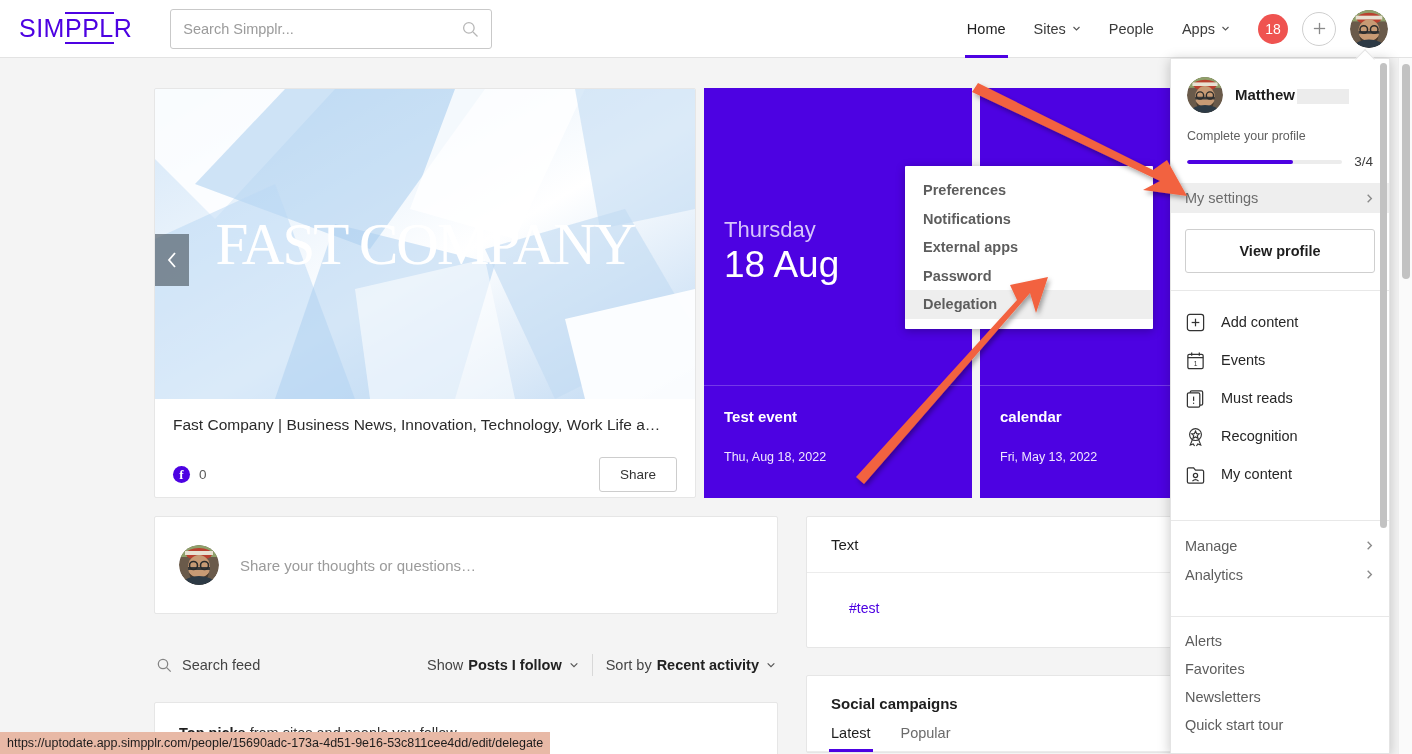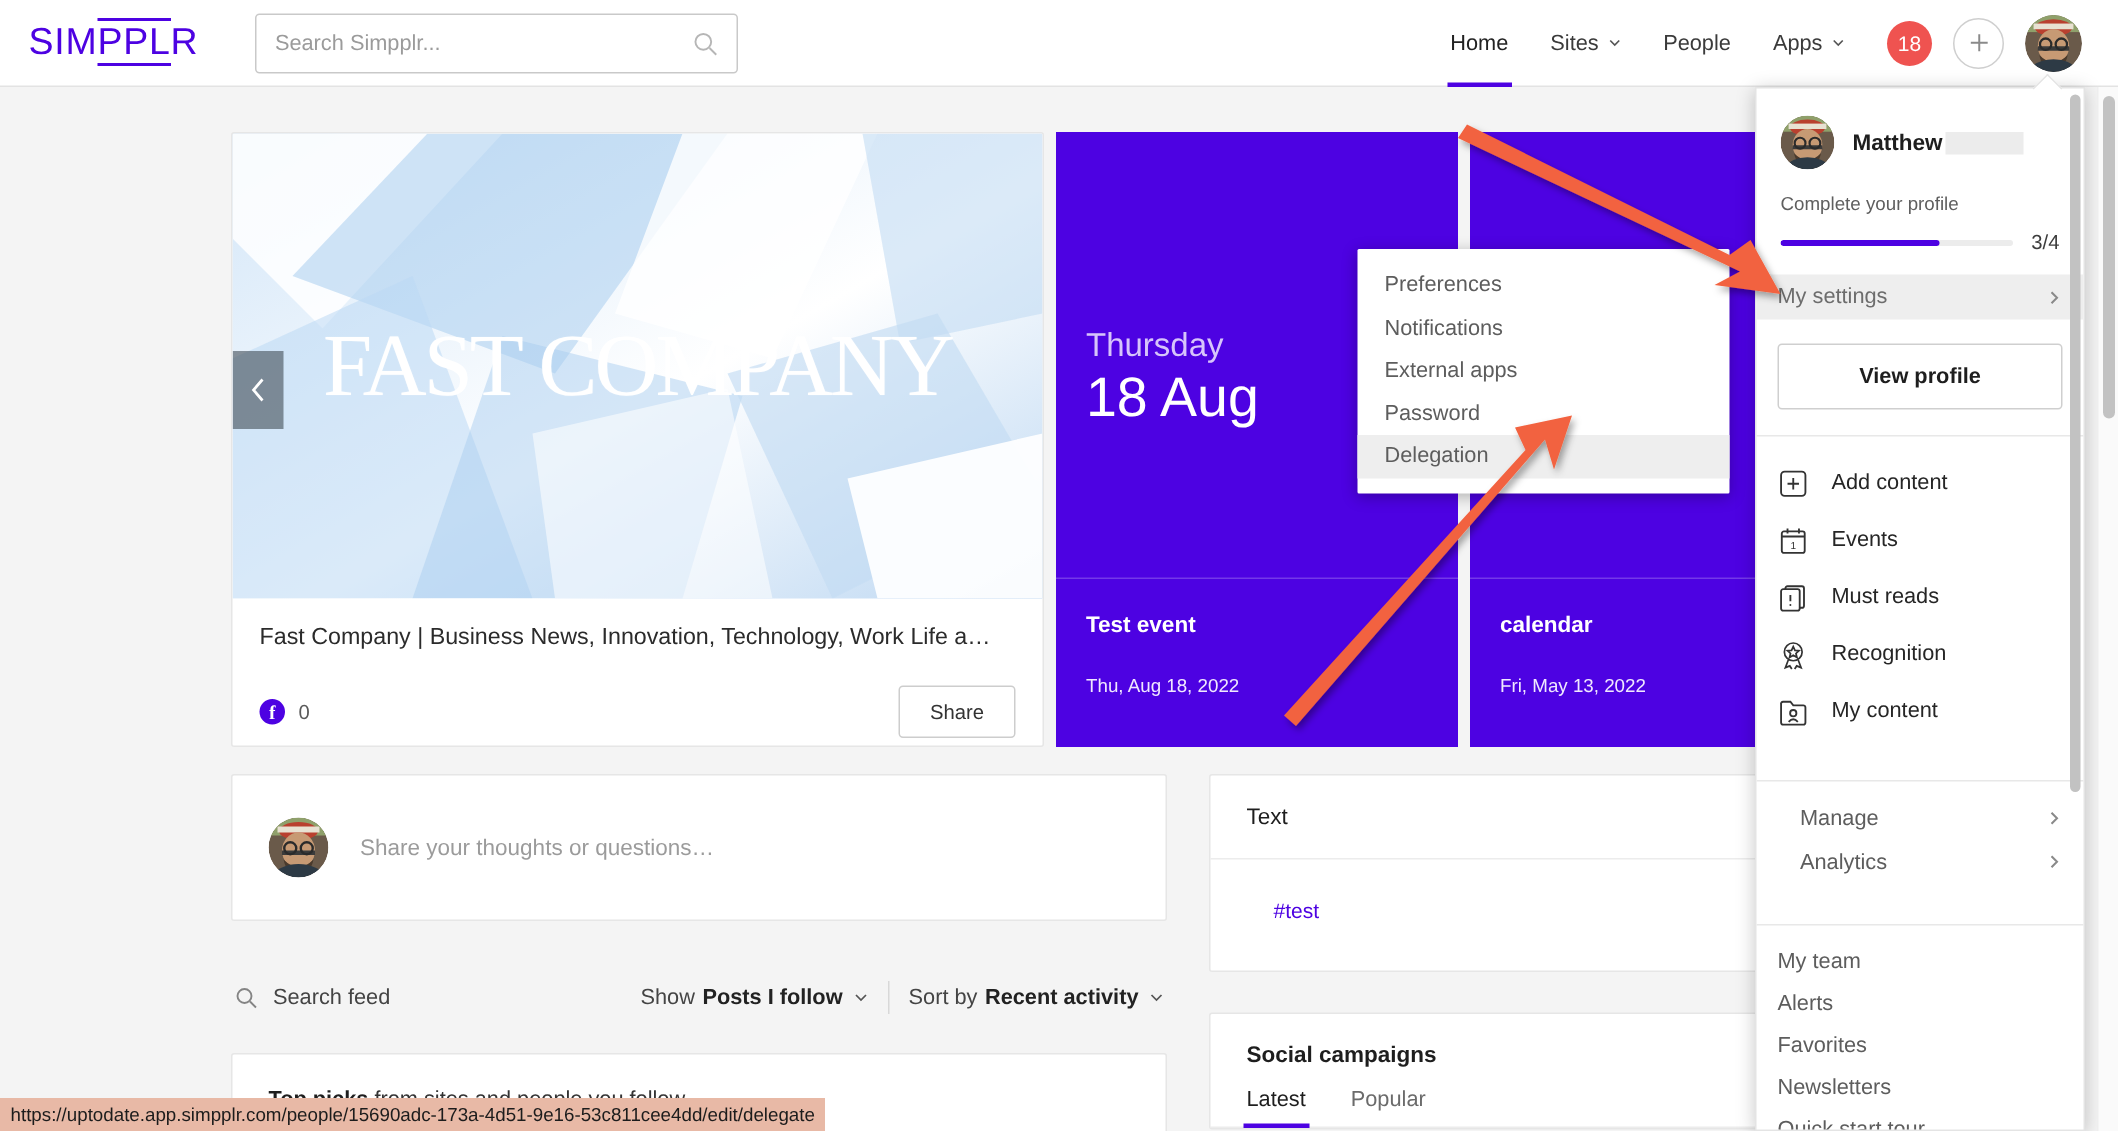--- a/index.html
+++ b/index.html
@@ -156,20 +156,21 @@
   .tab { font-size: 14.5px; color: #6b6b6b; padding: 0 0 10px 0; margin-right: 30px;
          cursor: pointer; position: relative; }
   .tab.active { color: #1e1e1e; font-weight: 400; }
   .tab.active::after { content:""; position:absolute; left:-2px; right:-2px; bottom:-1px; height:3px; background:#4d02e2; }
 
   
   .submenu {
     position: absolute; left: 905px; top: 166px; width: 248px; background: #fff;
     box-shadow: 0 2px 10px rgba(0,0,0,.28); z-index: 60; padding: 10px 0 10px 0;
     border-radius: 1px;
+    font-weight: bold;
   }
   .sub-item {
     height: 28.5px; display: flex; align-items: center; padding: 0 18px;
     font-size: 14.5px; color: #5d5d5d; cursor: pointer;
   }
   .sub-item.hl { background: #eeeeee; }
 
   
   .profmenu {
     position: absolute; right: 22px; top: 58px; width: 220px; height: 696px;
@@ -205,21 +206,21 @@
   .pm-hr { margin-top: 17px; border-top: 1px solid #e8e8e8; }
   .pm-list { padding: 12px 0 10px 0; }
   .pm-li {
     height: 38px; display: flex; align-items: center; padding: 0 14px;
     font-size: 14.5px; color: #262626; cursor: pointer;
   }
   .pm-li .ic { width: 21px; height: 21px; margin-right: 15px; flex: none; }
   .pm-sec { padding: 10px 0 10px 0; }
   .pm-li2 {
     height: 29px; display: flex; align-items: center; padding: 0 14px;
-    font-size: 14.5px; color: #5d5d5d; cursor: pointer; margin-left: 15px;
+    font-size: 14.5px; color: #5d5d5d; cursor: pointer;
   }
   .pm-li2 .chev { margin-left: auto; width: 11px; height: 11px; }
   .pm-sec3 { padding: 10px 0 0 0; }
   .pm-li3 {
     height: 28px; display: flex; align-items: center; padding: 0 14px;
     font-size: 14.5px; color: #5d5d5d; cursor: pointer;
   }
   .pm-sb {
     position: absolute; right: 2px; top: 4px; width: 7px; height: 465px;
     background: #c2c2c2; border-radius: 4px; cursor: pointer;
@@ -578,21 +579,20 @@
           <span>Analytics</span>
           <svg class="chev" viewBox="0 0 12 12" fill="none" stroke="#8a8a8a" stroke-width="1.5">
               <polyline points="4,2 8,6 4,10"></polyline>
             </svg>
         </div>
       </div>
 
       <div class="pm-hr"></div>
 
       <div class="pm-sec3">
-        <div class="pm-li3">My team</div>
         <div class="pm-li3">Alerts</div>
         <div class="pm-li3">Favorites</div>
         <div class="pm-li3">Newsletters</div>
         <div class="pm-li3">Quick start tour</div>
 
       </div>
 
       <div class="pm-sb"></div>
     </div>
   </div>

